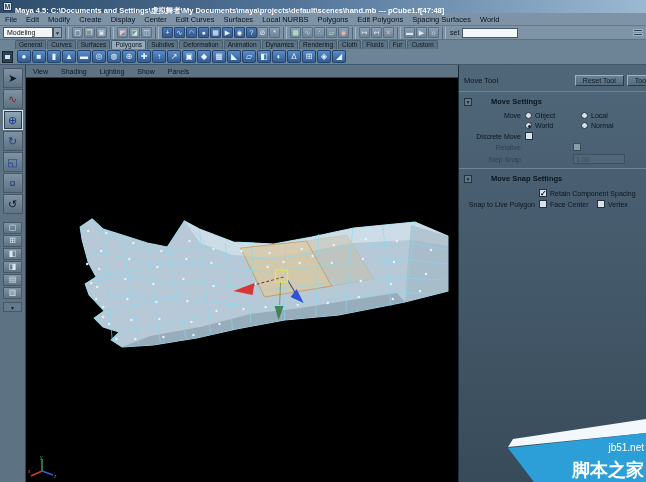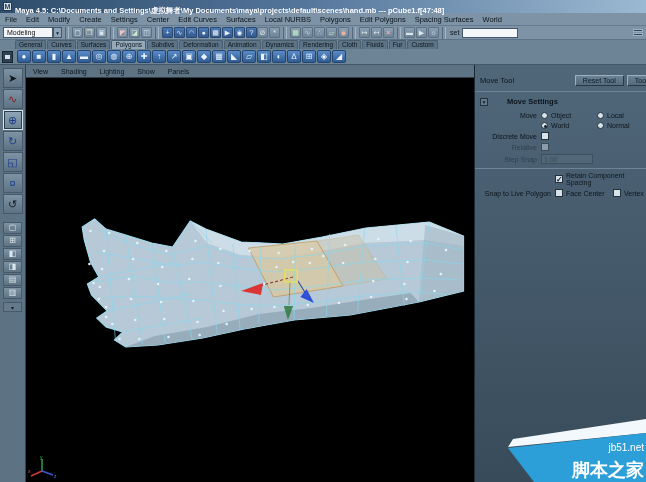--- a/index.html
+++ b/index.html
@@ -66,61 +66,61 @@
 
   .viewport { flex:1; display:flex; flex-direction:column; min-width:0; }
   .vp-menubar { height:13px; background:#5d7384; border-bottom:1px solid #2c3e49;
     display:flex; align-items:center; gap:13px; padding-left:7px; flex:none; }
   .vp-menubar span { font-size:7px; color:#0b151d; }
   .canvas { flex:1; background:#000; position:relative; }
   .canvas svg.mesh { position:absolute; inset:0; width:100%; height:100%; }
   .axis-gizmo { position:absolute; left:2px; bottom:2px; }
 
   
-  .rightpanel { width:172px; flex:none; background:linear-gradient(#50677a,#384b5a); border-left:1px solid #1c2c36;
+  .rightpanel { width:188px; flex:none; background:linear-gradient(#50677a,#384b5a); border-left:1px solid #1c2c36;
     font-size:7px; color:#0b151d; overflow:hidden; }
   .ts-header { display:flex; align-items:center; padding:10px 0 4px 5px; }
   .ts-title { font-size:7.5px; flex:1; color:#0a141c; }
   .btn { background:linear-gradient(#6a8295,#546b7d); border-top:1px solid #9ab0bf; border-left:1px solid #9ab0bf;
     border-bottom:1px solid #273a46; border-right:1px solid #273a46; font-size:7px; color:#0c1822;
     padding:1px 7px; white-space:nowrap; margin-right:3px; }
   .btn.clipped { margin-right:-26px; }
   .ts-sep { height:1px; background:#2c3f4b; border-bottom:1px solid #6d8496; margin:1px 0 2px; }
   .section-h { display:flex; align-items:center; gap:19px; padding:3px 0 3px 5px; font-weight:bold; font-size:7.5px; }
   .toggle-box { width:8px; height:8px; background:#64798b; border:1px solid #24343e; font-size:5px;
     display:flex; align-items:center; justify-content:center; color:#101e28; }
   .row { display:flex; align-items:center; margin:3px 0; }
   .lbl { width:62px; text-align:right; margin-right:4px; flex:none; }
   .lbl2 { width:76px; text-align:right; margin-right:4px; flex:none; }
   .ctl { display:flex; align-items:center; gap:3px; width:56px; }
   .ctl2 { display:flex; align-items:center; gap:3px; }
   .radio { width:7px; height:7px; border-radius:50%; background:#d9e2e8; border:1px solid #22323c; position:relative; flex:none; }
   .radio.on::after { content:""; position:absolute; left:1.5px; top:1.5px; width:3px; height:3px; border-radius:50%; background:#101e28; }
   .check { width:8px; height:8px; background:#d9e2e8; border:1px solid #22323c; position:relative; flex:none; }
   .check.on::after { content:"✓"; position:absolute; left:0px; top:-1px; font-size:8px; color:#0b151d; font-weight:bold; }
-  .dis { opacity:.45; }
+  .dis { opacity:.45;gap:48px; }
   .snapfield { width:52px; height:10px; background:#5b7181; border:1px solid #2c3f4b; font-size:7px; padding:0 2px; color:#1a2a34; }
 
   
   .watermark { position:absolute; right:0; bottom:0; z-index:60; }
 </style>
 </head>
 <body>
 
 <div class="titlebar">
   <div class="app-icon">M</div>
   <div class="title-text">Maya 4.5: C:\Documents and Settings\虚拟舞者\My Documents\maya\projects\default\scenes\hand.mb --- pCube1.f[47:48]</div>
 </div>
 
 <div class="menubar">
     <span>File</span>
     <span>Edit</span>
     <span>Modify</span>
     <span>Create</span>
-    <span>Settings</span>
+    <span>Display</span>
     <span>Center</span>
     <span>Edit Curves</span>
     <span>Surfaces</span>
     <span>Local NURBS</span>
     <span>Polygons</span>
     <span>Edit Polygons</span>
     <span>Spacing Surfaces</span>
     <span>World</span>
   </div>
 
@@ -378,20 +378,24 @@
     <div class="row dis">
       <div class="lbl">Relative</div>
       <span class="check"></span>
     </div>
     <div class="row dis">
       <div class="lbl">Step Snap</div>
       <input class="snapfield" value="1.00" style="">
     </div>
 
     <div class="ts-sep" style="margin-top:4px;"></div>
+    <div class="section-h">
+      <div class="toggle-box">▼</div>
+      <span>Move Snap Settings</span>
+    </div>
     <div class="row">
       <div class="lbl2"></div>
       <div class="ctl2">
         <span class="check on"></span>
         <span>Retain Component Spacing</span>
       </div>
     </div>
     <div class="row">
       <div class="lbl2">Snap to Live Polygon</div>
       <div class="ctl2" style="width:58px;">

